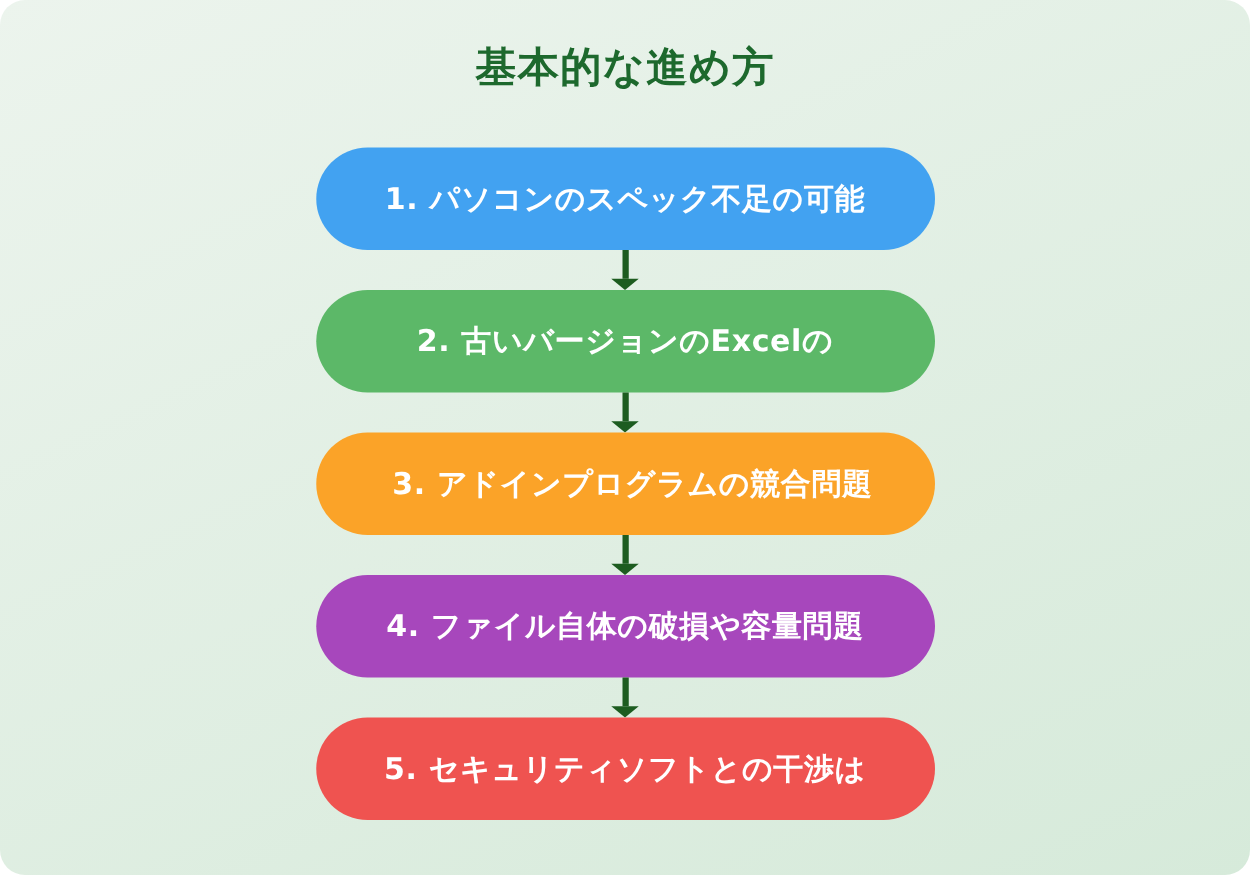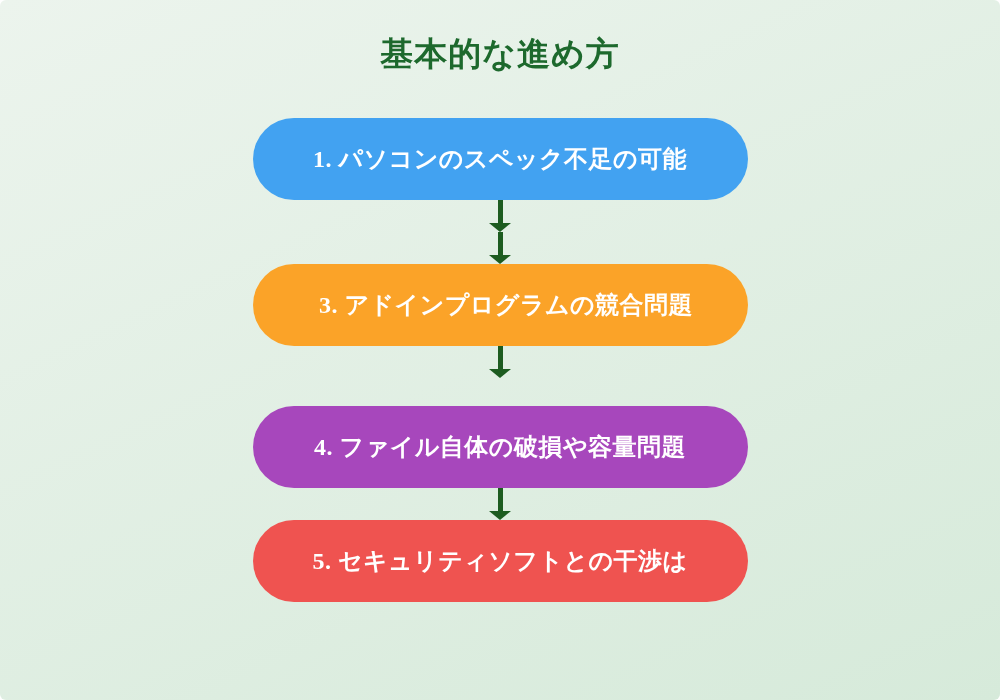--- a/index.html
+++ b/index.html
@@ -5,21 +5,21 @@
   html, body {
     margin: 0;
     padding: 0;
     background: #ffffff;
     font-family: "DejaVu Sans", "Liberation Sans", sans-serif;
   }
   .canvas {
     position: relative;
     width: 1000px;
     height: 700px;
-    border-radius: 6px;
+    border-radius: 20px;
     overflow: hidden;
     
     background: #e3efe5;
   }
   .title {
     margin: 0;
     padding-top: 36px;
     text-align: center;
     font-size: 33px;
     line-height: 36px;
@@ -39,21 +39,20 @@
     display: flex;
     align-items: center;
     justify-content: center;
     box-sizing: border-box;
   }
   .step-label {
     font-size: 24px;
     font-weight: 700;
     letter-spacing: 0.5px;
     white-space: nowrap;
-    font-family: Liberation Serif, serif;
   }
   .arrow {
     width: 24px;
     height: 32px;
     display: flex;
     flex-direction: column;
     align-items: center;
     justify-content: flex-start;
   }
   .arrow .shaft {
@@ -82,36 +81,39 @@
 
     <div class="step" style="background: rgb(66, 162, 241);">
       <span class="step-label" style="color: rgb(255, 255, 255);">1. パソコンのスペック不足の可能</span>
     </div>
 
     <div class="arrow" style="color: rgb(29, 92, 32);">
       <span class="shaft"></span>
       <span class="head"></span>
     </div>
 
+    <div class="step" style="background: rgb(92, 184, 104);">
+      <span class="step-label" style="color: rgb(255, 255, 255);">2. 古いバージョンのExcelの</span>
+    </div>
 
     <div class="arrow" style="color: rgb(29, 92, 32);">
       <span class="shaft"></span>
       <span class="head"></span>
     </div>
 
     <div class="step" style="background: rgb(251, 163, 40);">
       <span class="step-label" style="color: rgb(255, 255, 255); margin-left: 12px;">3. アドインプログラムの競合問題</span>
     </div>
 
     <div class="arrow" style="color: rgb(29, 92, 32);">
       <span class="shaft"></span>
       <span class="head"></span>
     </div>
 
-    <div class="step" style="background: rgb(167, 71, 188); margin-top: 28px;">
+    <div class="step" style="background: rgb(167, 71, 188);">
       <span class="step-label" style="color: rgb(255, 255, 255);">4. ファイル自体の破損や容量問題</span>
     </div>
 
     <div class="arrow" style="color: rgb(29, 92, 32);">
       <span class="shaft"></span>
       <span class="head"></span>
     </div>
 
     <div class="step" style="background: rgb(239, 83, 80); justify-content: center;">
       <span class="step-label" style="color: rgb(255, 255, 255);">5. セキュリティソフトとの干渉は</span>

